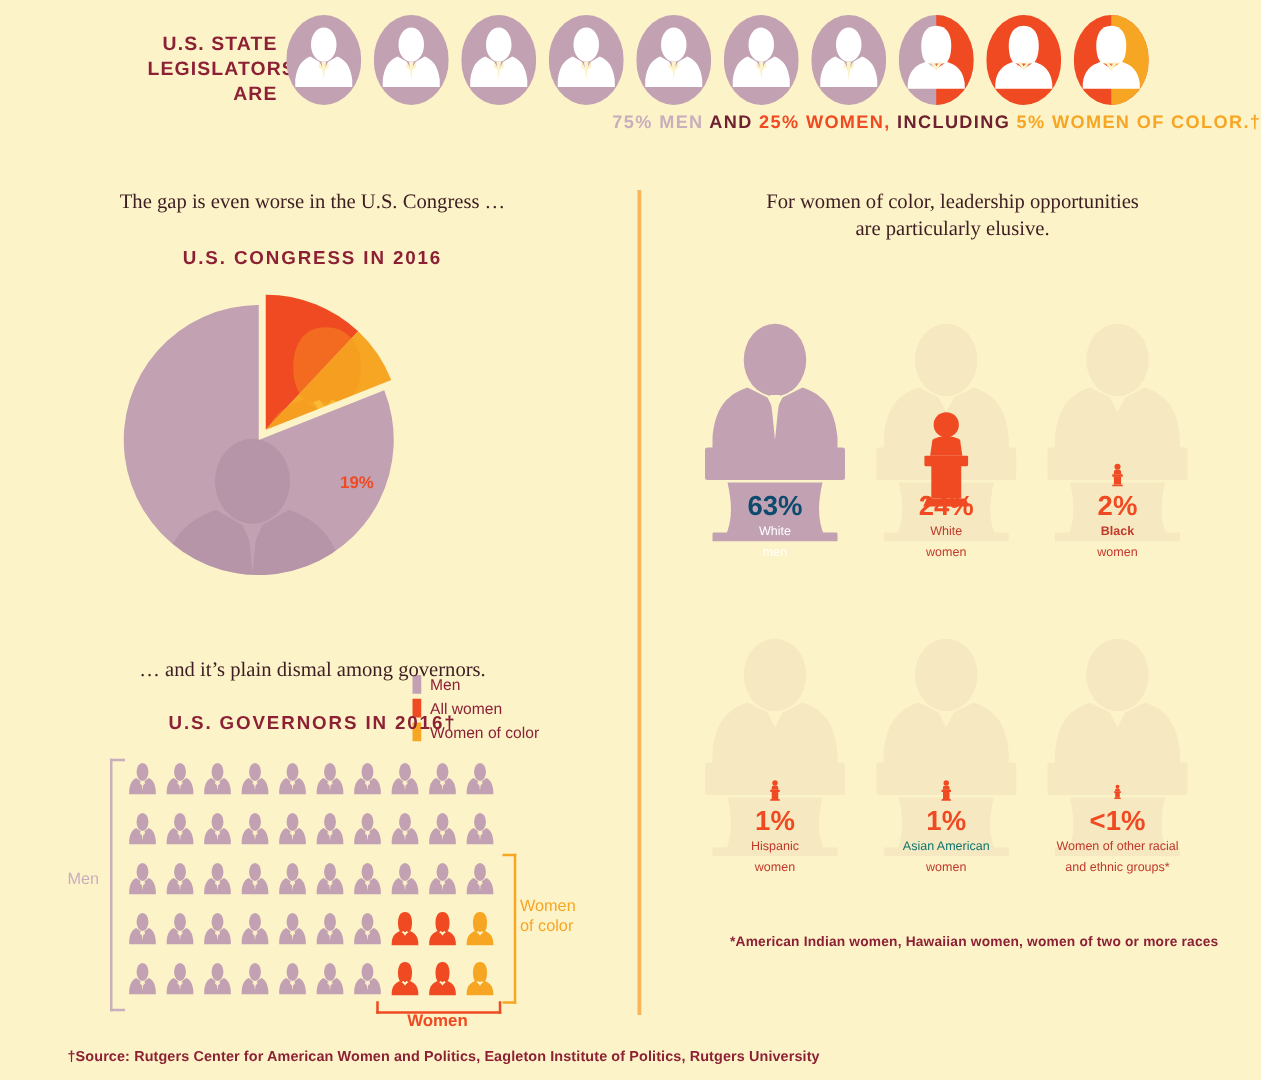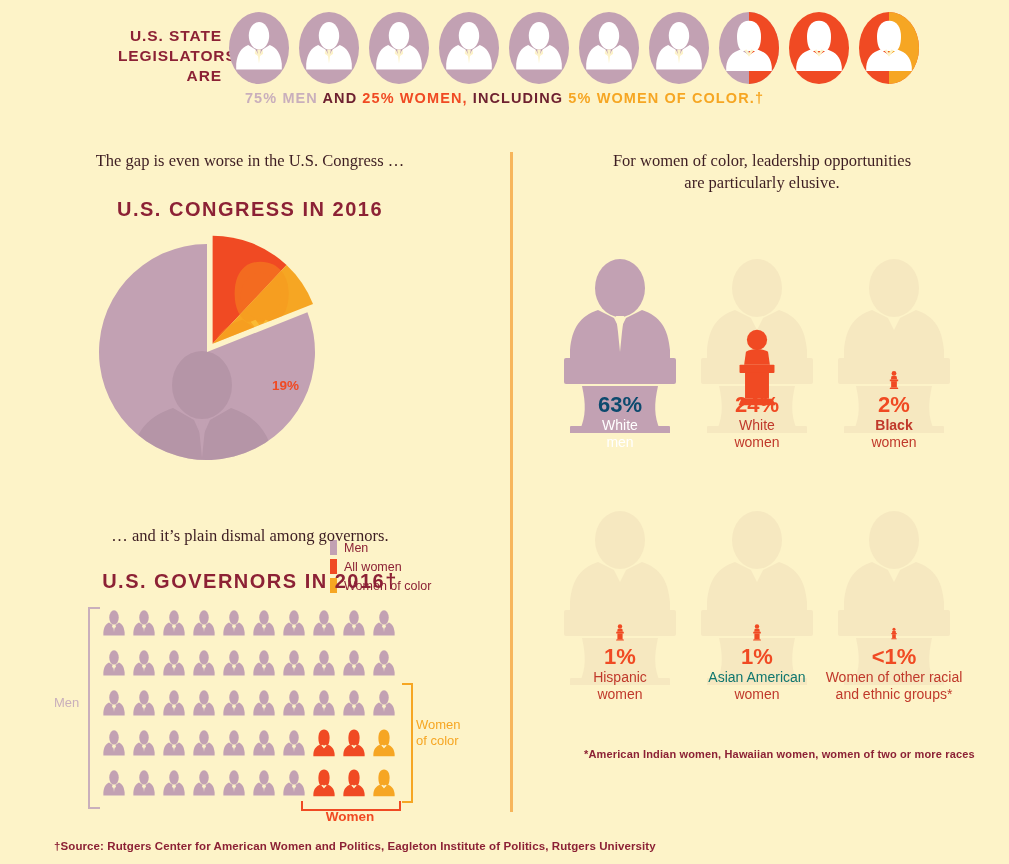--- a/index.html
+++ b/index.html
@@ -22,40 +22,40 @@
   #avatar-row{position:absolute;left:229px;top:12px;width:710px;height:72px;}
   .avatar{
     position:absolute;top:0;width:60px;height:72px;border-radius:50%;
     overflow:hidden;
   }
   .av-bg{position:absolute;inset:0;}
   .av-half{position:absolute;top:0;right:0;width:50%;height:100%;}
   .av-glyph{position:absolute;left:0;top:0;width:60px;height:72px;}
 
   #subtitle{
-    position:absolute;left:0;top:90px;width:1009px;text-align:center;
+    position:absolute;left:0;top:90px;width:1009px;text-align:right;
     font-size:14.5px;font-weight:bold;letter-spacing:1.1px;
   }
   .sub-men{color:#C9AFBC;}
   .sub-and{color:#6E2130;}
   .sub-women{color:#F04A23;}
   .sub-woc{color:#F6A623;}
 
   
   #divider{position:absolute;left:510px;top:152px;width:3px;height:660px;
     background:#F7B55B;}
 
   
   #left-panel{position:absolute;left:0;top:140px;width:510px;height:700px;}
 
   .lede{
     color:#3D1D22;font-size:16.5px;text-align:center;line-height:22px;
   }
   .section-title{
-    color:#8C2135;font-weight:bold;font-size:20px;letter-spacing:1.5px;
+    color:#8C2135;font-weight:bold;font-size:15px;letter-spacing:1.5px;
     text-align:center;
   }
 
   #congress-lede{position:absolute;left:20px;top:10px;width:460px;}
   #congress-title{position:absolute;left:20px;top:58px;width:460px;}
 
   #pie-wrap{position:absolute;left:95px;top:90px;width:250px;height:230px;}
   #pie-label{
     position:absolute;left:272px;top:238px;color:#F04A23;
     font-size:13.5px;font-weight:bold;
@@ -104,21 +104,21 @@
   #podium-row-2{top:370px;}
   .podium-cell{position:absolute;top:0;width:128px;height:235px;}
   .pc-0{left:0;} .pc-1{left:137px;} .pc-2{left:274px;}
 
   .podium-art{position:absolute;left:0;top:0;width:128px;height:175px;}
   .podium-caption{
     position:absolute;left:-18px;top:134px;width:164px;text-align:center;
     line-height:17px;
   }
   .pc-pct{font-size:22px;font-weight:bold;display:block;line-height:25px;}
-  .pc-lbl{font-size:14px;display:block;}
+  .pc-lbl{font-size:10px;display:block;}
 
   #exec-footnote{
     position:absolute;left:72px;top:608px;width:420px;
     color:#8C2135;font-size:11px;font-weight:bold;letter-spacing:.15px;
   }
 
   
   #source{
     position:absolute;left:54px;top:840px;width:900px;
     color:#8C2135;font-size:11.5px;font-weight:bold;letter-spacing:.1px;

